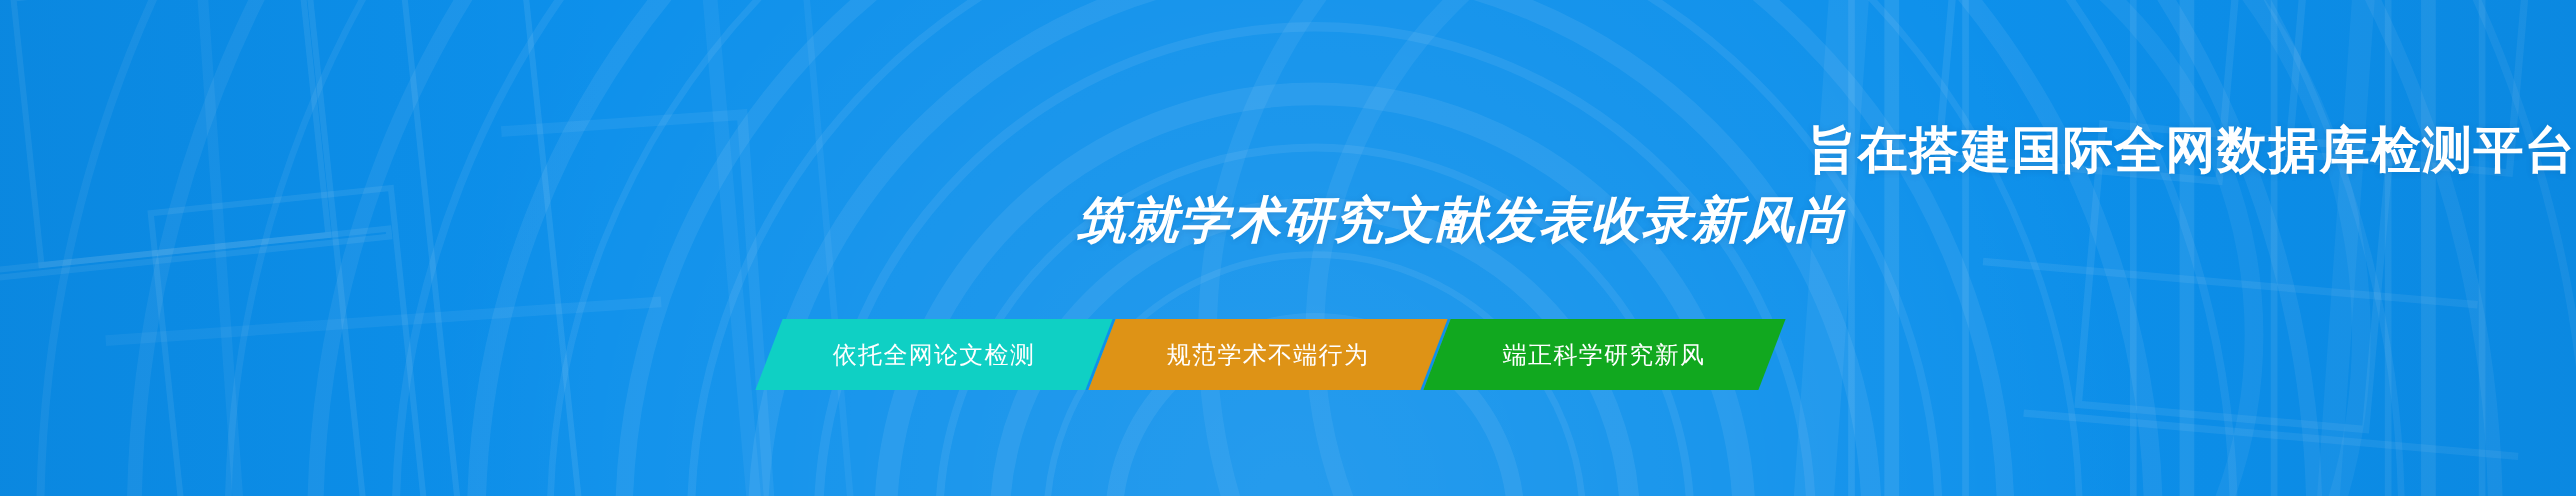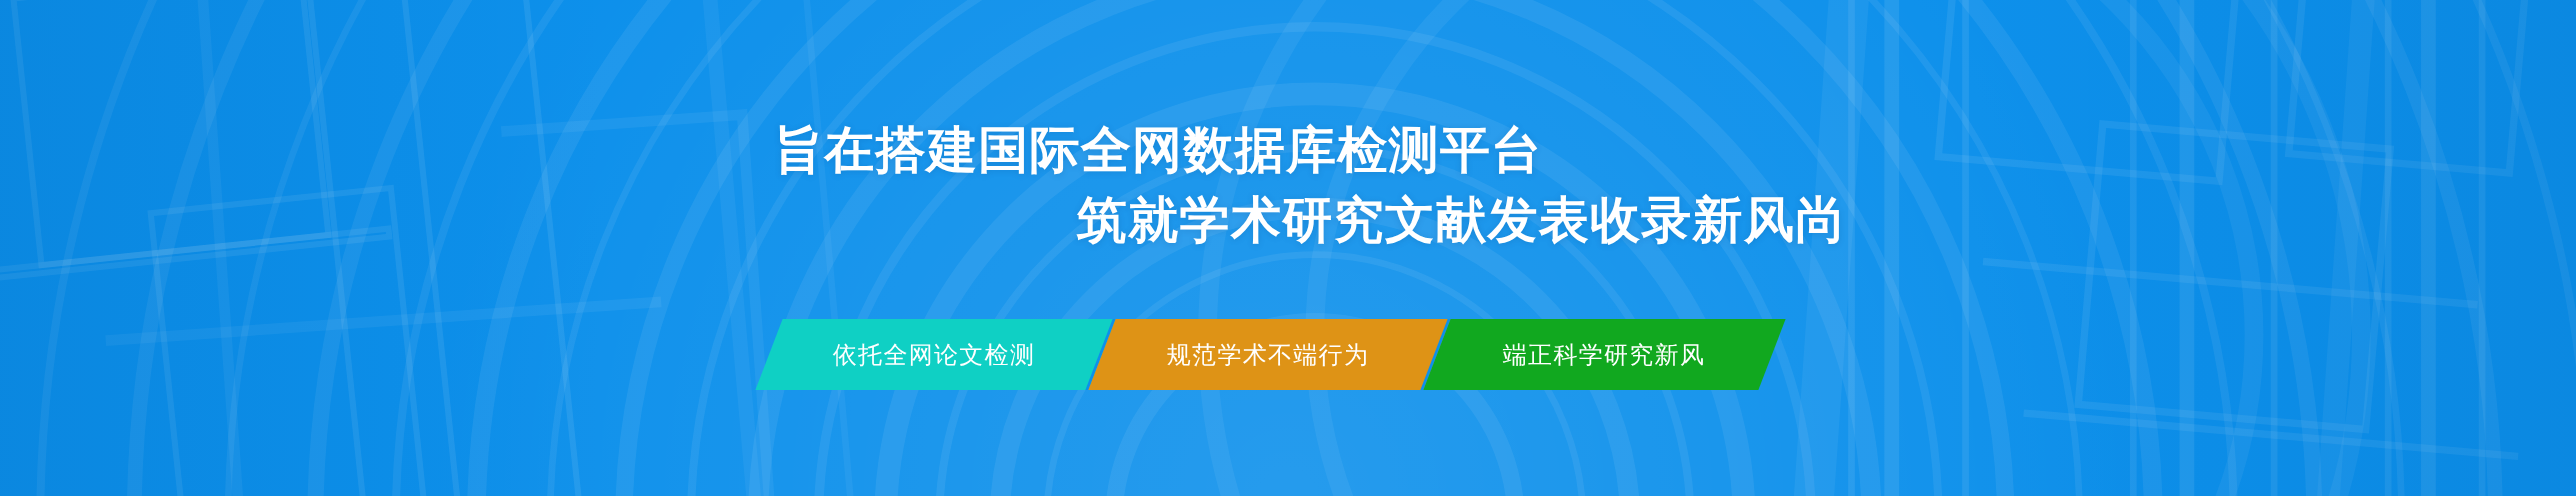--- a/index.html
+++ b/index.html
@@ -65,22 +65,22 @@
   }
   .headline-line {
     color: #ffffff;
     font-size: 50px;
     font-weight: bold;
     line-height: 70px;
     letter-spacing: 1.3px;
     white-space: nowrap;
     text-shadow: 0 1.3px 6.7px rgba(0, 60, 120, 0.18);
   }
-  .headline-line-1 { padding-left: 773px; }
-  .headline-line-2 { padding-left: 1077px; }
+  .headline-line-1 { padding-left: 773px; text-align: right; }
+  .headline-line-2 { padding-left: 1077px; font-style: italic; }
 
   
   .tag-band {
     position: absolute;
     left: 769px;
     top: 319px;
     height: 71px;
     display: flex;
     align-items: stretch;
     transform: skewX(-21deg);

